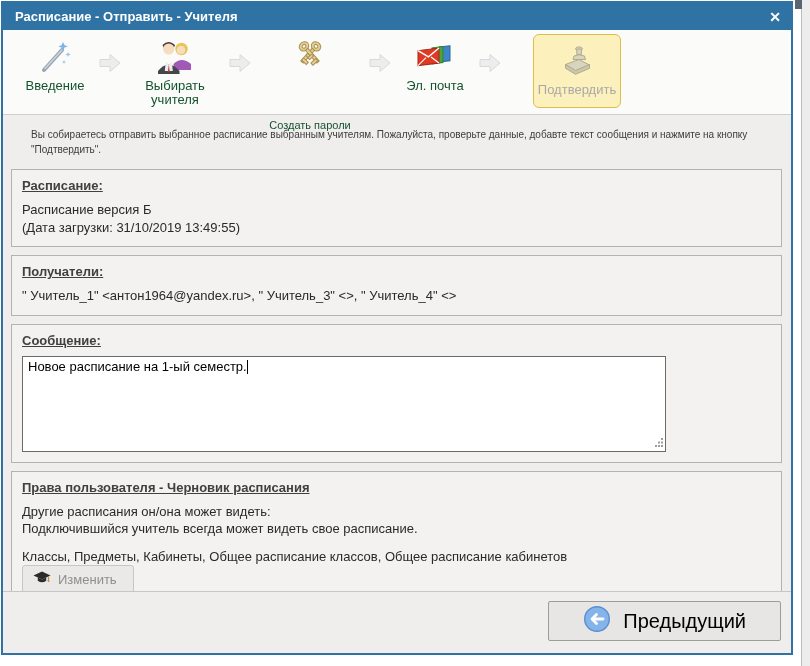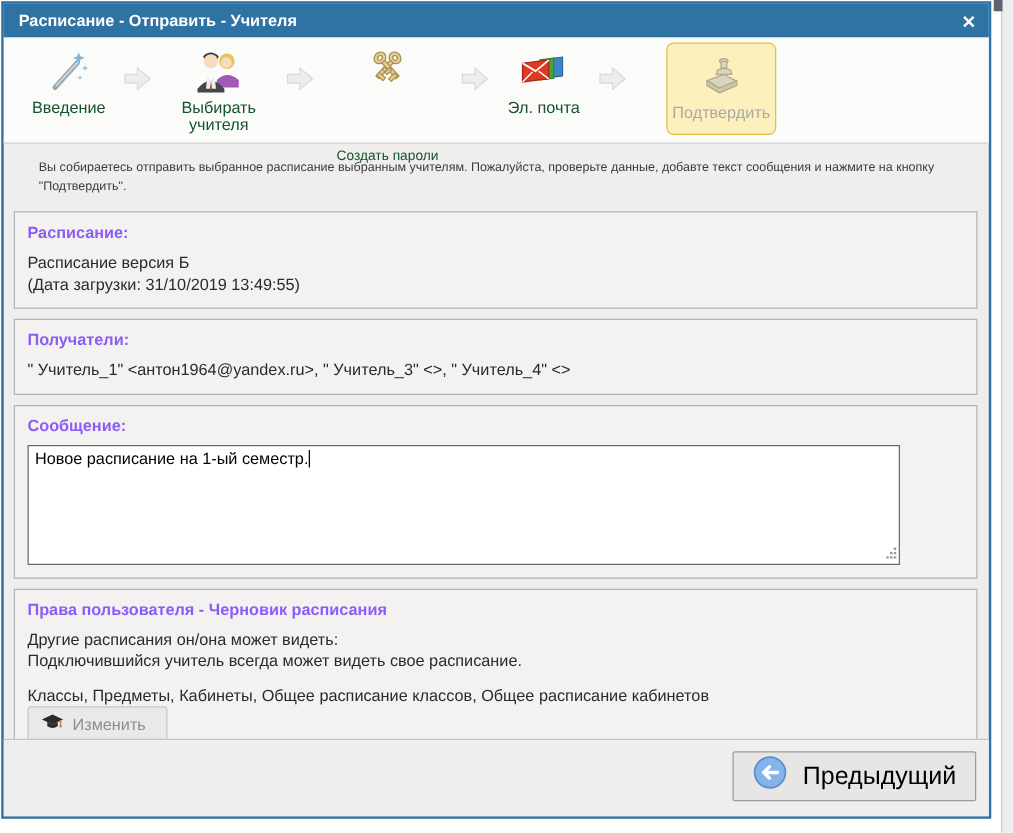--- a/index.html
+++ b/index.html
@@ -30,38 +30,38 @@
   .step-arrow{width:30px;display:flex;justify-content:center;margin-top:22px;}
   .step-active{margin-left:28px;margin-top:4px;width:86px;height:72px;background:#fcf0bd;
     border:1px solid #e0bd4a;border-radius:6px;justify-content:center;padding-top:0;}
   .step-active .icon{height:36px;}
   .step-active .lbl{color:#a9a9a9;}
 
   .intro{padding:13px 14px 4px 28px;font-size:10px;color:#3c3c3c;line-height:1.45;}
 
   .section{margin:8px 9px 0 8px;border:1px solid #b3b3b3;background:#f3f2f0;
     padding:8px 10px 10px 10px;}
-  .section .hdr{font-size:13px;font-weight:bold;color:#8b5cf6;margin-bottom:8px;}
+  .section .hdr{font-size:13px;font-weight:bold;color:#404040;margin-bottom:8px;text-decoration:underline;}
   .section .line{font-size:13px;color:#2a2a2a;line-height:1.35;}
 
-  .msg-box{position:relative;width:698px;height:96px;background:#fff;border:1px solid #6b6b6b;
+  .msg-box{position:relative;width:644px;height:96px;background:#fff;border:1px solid #6b6b6b;
     font-size:13px;color:#000;padding:2px 5px;box-sizing:border-box;cursor:text;}
   .caret{display:inline-block;width:1px;height:14px;background:#000;vertical-align:text-bottom;}
   .resize-grip{position:absolute;right:1px;bottom:1px;}
 
   .rights-lines{margin-bottom:10px;}
   .rights-visible{margin-bottom:0;}
   .edit-btn{display:inline-flex;align-items:center;gap:7px;background:#eae9e7;
     border:1px solid #c6c6c6;border-radius:3px;padding:5px 16px 5px 10px;font-size:13px;
     color:#8e8e8e;cursor:default;}
 
   .footer{position:absolute;left:0;right:0;bottom:0;border-top:1px solid #c6c6c6;
     padding:9px 10px 12px 0;display:flex;justify-content:flex-end;gap:7px;background:#efeeec;}
   .big-btn{display:inline-flex;align-items:center;gap:12px;background:#e7e6e4;
-    border:1px solid #9c9c9c;border-radius:2px;padding:4px 15px;font-size:20px;color:#000;
+    border:1px solid #9c9c9c;border-radius:2px;padding:4px 34px;font-size:20px;color:#000;
     cursor:pointer;height:40px;box-sizing:border-box;}
 </style>
 </head>
 <body>
 
 <div class="page-right-line"></div>
 <div class="page-right-col"></div>
 <div class="page-corner-notch"></div>
 
 <div class="dialog">

